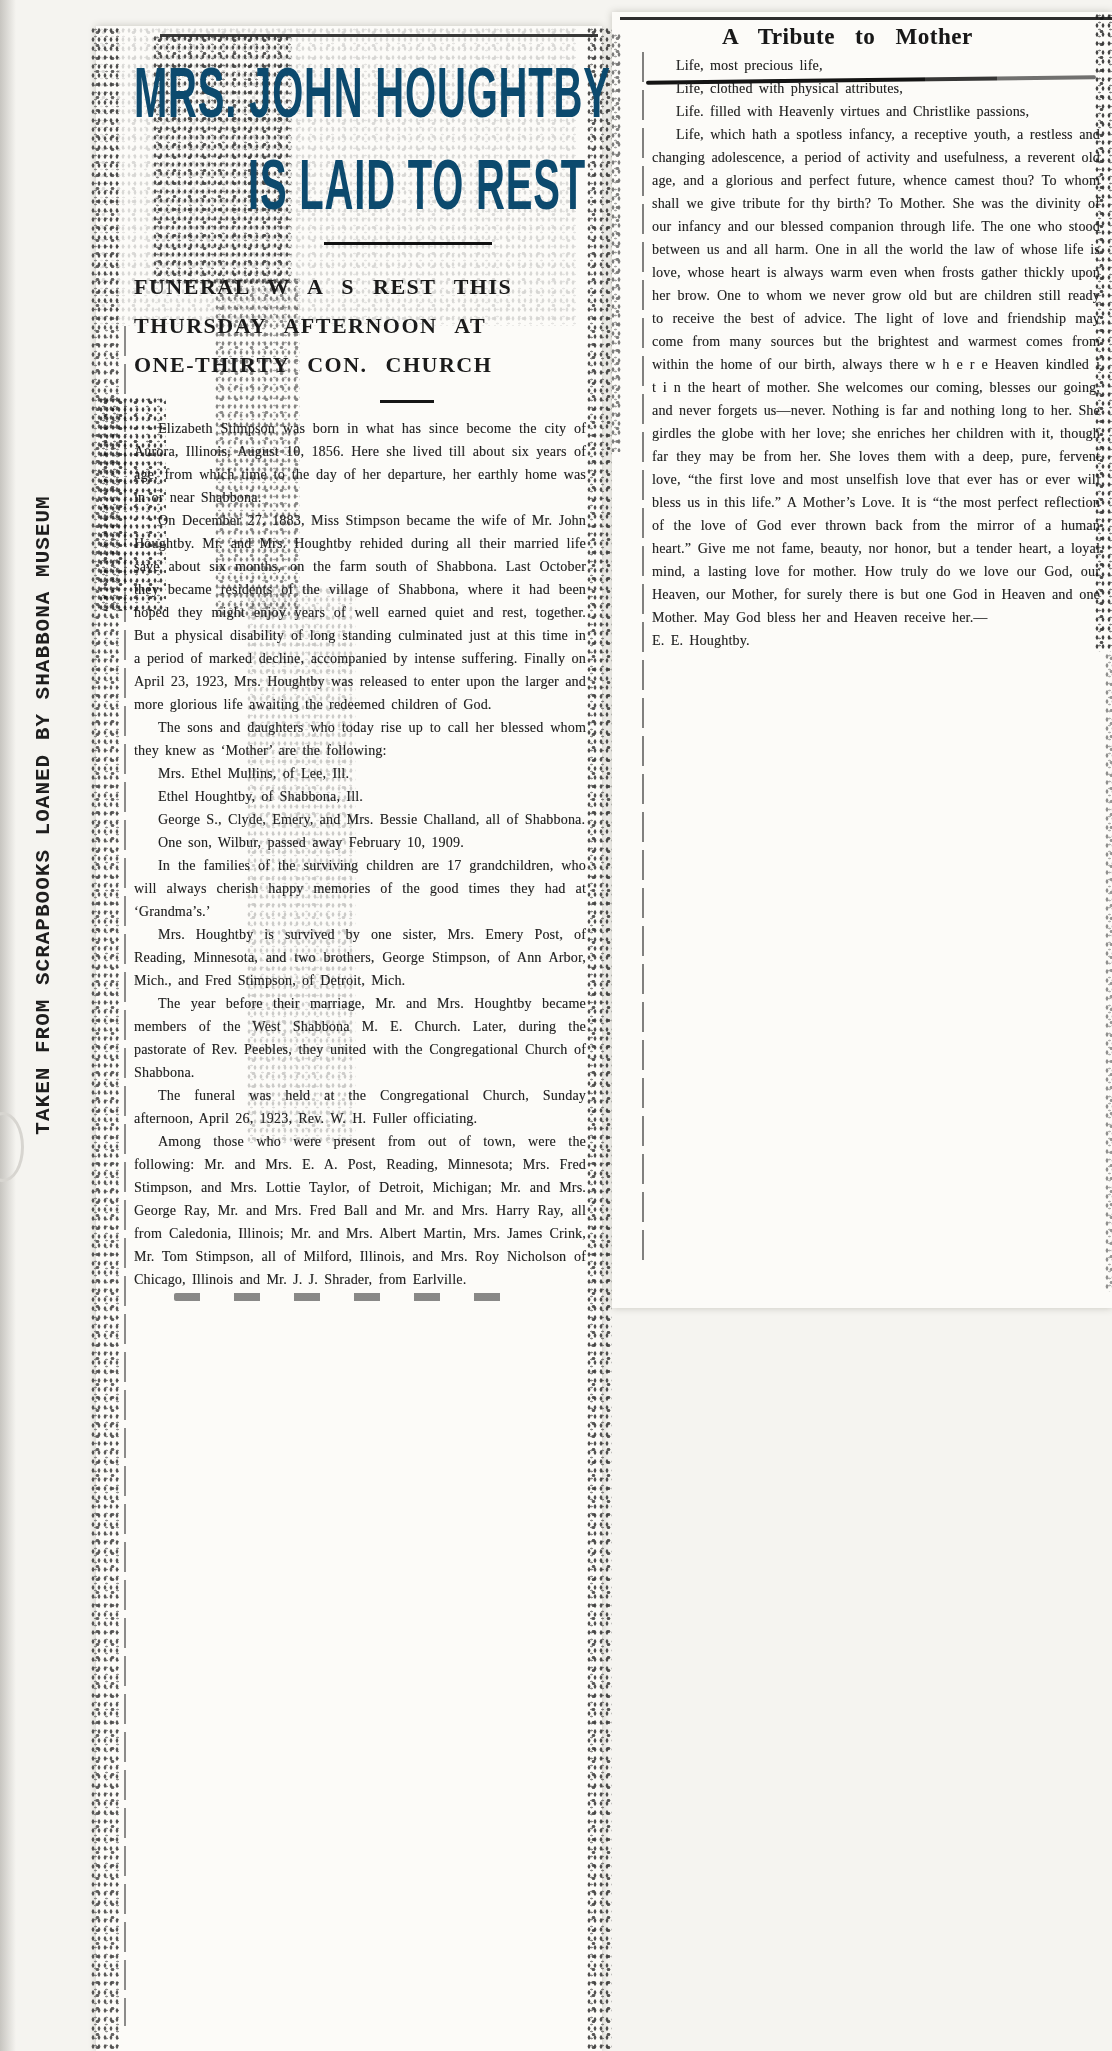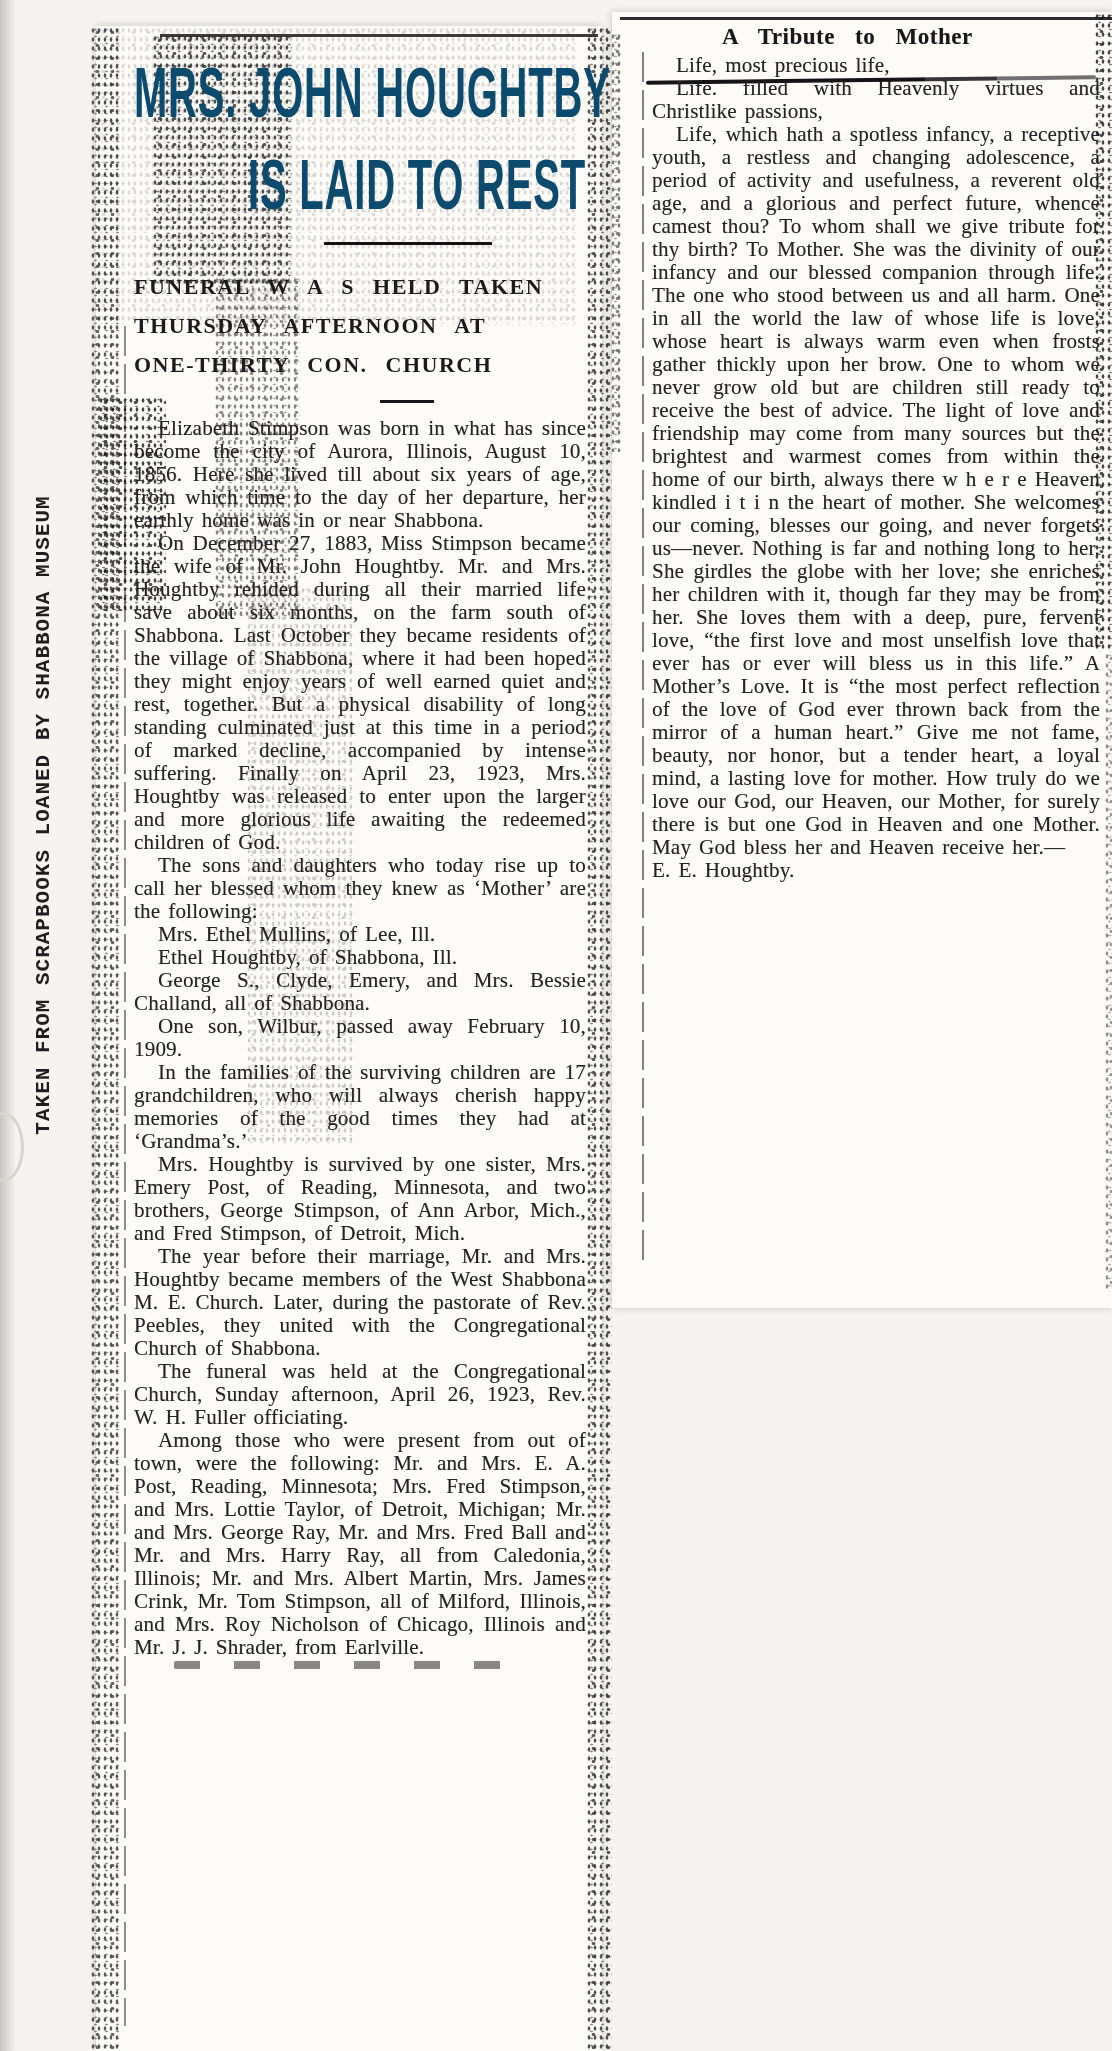--- a/index.html
+++ b/index.html
@@ -58,21 +58,21 @@
   .headline{font-family:"Liberation Sans","DejaVu Sans",sans-serif;font-weight:700;color:#0c4a6e;}
   .headline .hl{display:block;font-size:50px;letter-spacing:1px;white-space:nowrap;}
   .hl1{transform:scale(.80,1.42);transform-origin:left top;height:76px;margin-top:6px;}
   .hl2{transform:scale(.80,1.42);transform-origin:right top;height:76px;text-align:right;margin-top:16px;}
   .headline-rule{width:168px;height:3px;background:#111;margin:22px 0 0 190px;}
   .subhead{font-weight:700;font-size:22px;line-height:39px;letter-spacing:1.5px;
     word-spacing:11px;margin-top:22px;color:#1b1b1b;}
   .subhead span{display:block;}
   .dash-rule{width:54px;height:3px;background:#161616;margin:16px 0 14px 246px;}
   .obit-body p, .trib-text p{
-    margin:0;font-size:21px;line-height:23px;text-align:justify;
+    margin:0;font-size:14px;line-height:23px;text-align:justify;
     text-indent:24px;word-spacing:2.5px;letter-spacing:.2px;
     text-shadow:.3px .3px 0 rgba(25,25,25,.35);
   }
   .cutoff-remnant{margin-left:40px;margin-top:2px;height:8px;width:330px;overflow:hidden;
     background:repeating-linear-gradient(90deg,#2a2a2a 0 26px,transparent 26px 60px);
     opacity:.55;border-radius:2px;}
   
   .trib-inner{position:absolute;left:40px;top:12px;width:448px;color:#232323;}
   .trib-title{font-weight:700;font-size:23px;letter-spacing:.5px;word-spacing:14px;
     margin:0 0 4px 70px;color:#181818;text-shadow:.3px .3px 0 rgba(25,25,25,.3);}
@@ -101,21 +101,21 @@
     <div class="smudge speckle smudge-edge"></div>
     <div class="smudge speckle smudge-mid"></div>
 
     <div class="obit-inner">
       <div class="headline">
         <span class="hl hl1">MRS. JOHN HOUGHTBY</span>
         <span class="hl hl2">IS LAID TO REST</span>
       </div>
       <div class="headline-rule"></div>
       <div class="subhead">
-        <span>FUNERAL W A S HELD TAKEN</span>
+        <span>FUNERAL W A S REST THIS</span>
         <span>THURSDAY AFTERNOON AT</span>
         <span>ONE-THIRTY CON. CHURCH</span>
       </div>
       <div class="dash-rule"></div>
       <div class="obit-body">
         <p>Elizabeth Stimpson was born in what has since become the city of Aurora, Illinois, August 10, 1856. Here she lived till about six years of age, from which time to the day of her departure, her earthly home was in or near Shabbona.</p>
         <p>On December 27, 1883, Miss Stimpson became the wife of Mr. John Houghtby. Mr. and Mrs. Houghtby rehided during all their married life save about six months, on the farm south of Shabbona. Last October they became residents of the village of Shabbona, where it had been hoped they might enjoy years of well earned quiet and rest, together. But a physical disability of long standing culminated just at this time in a period of marked decline, accompanied by intense suffering. Finally on April 23, 1923, Mrs. Houghtby was released to enter upon the larger and more glorious life awaiting the redeemed children of God.</p>
         <p>The sons and daughters who today rise up to call her blessed whom they knew as ‘Mother’ are the following:</p>
         <p>Mrs. Ethel Mullins, of Lee, Ill.</p>
         <p>Ethel Houghtby, of Shabbona, Ill.</p>
@@ -135,18 +135,19 @@
     <div class="torn speckle torn-right-trib"></div>
     <div class="torn speckle torn-right-trib2"></div>
     <div class="torn speckle torn-left-trib"></div>
     <div class="edge-line trib-top-line"></div>
     <div class="fold-line trib-fold"></div>
     <div class="strike-line"></div>
 
     <div class="trib-inner trib-text">
       <h3 class="trib-title">A Tribute to Mother</h3>
       <p>Life, most precious life,</p>
+      <p>Life, clothed with physical attributes,</p>
       <p>Life. filled with Heavenly virtues and Christlike passions,</p>
       <p>Life, which hath a spotless infancy, a receptive youth, a restless and changing adolescence, a period of activity and usefulness, a reverent old age, and a glorious and perfect future, whence camest thou? To whom shall we give tribute for thy birth? To Mother. She was the divinity of our infancy and our blessed companion through life. The one who stood between us and all harm. One in all the world the law of whose life is love, whose heart is always warm even when frosts gather thickly upon her brow. One to whom we never grow old but are children still ready to receive the best of advice. The light of love and friendship may come from many sources but the brightest and warmest comes from within the home of our birth, always there w h e r e Heaven kindled i t i n the heart of mother. She welcomes our coming, blesses our going, and never forgets us—never. Nothing is far and nothing long to her. She girdles the globe with her love; she enriches her children with it, though far they may be from her. She loves them with a deep, pure, fervent love, “the first love and most unselfish love that ever has or ever will bless us in this life.” A Mother’s Love. It is “the most perfect reflection of the love of God ever thrown back from the mirror of a human heart.” Give me not fame, beauty, nor honor, but a tender heart, a loyal mind, a lasting love for mother. How truly do we love our God, our Heaven, our Mother, for surely there is but one God in Heaven and one Mother. May God bless her and Heaven receive her.—</p>
       <p class="trib-sig">E. E. Houghtby.</p>
     </div>
   </article>
 </div>
 
 </body></html>

